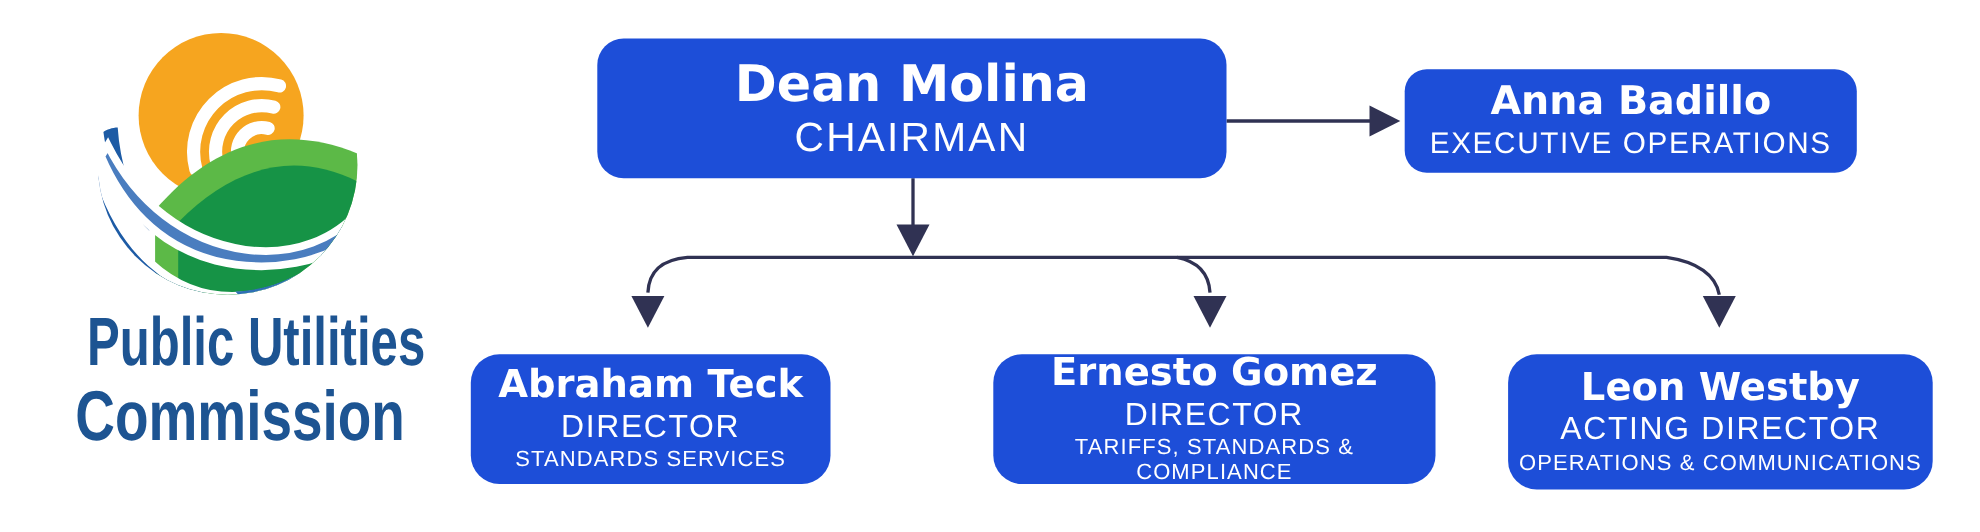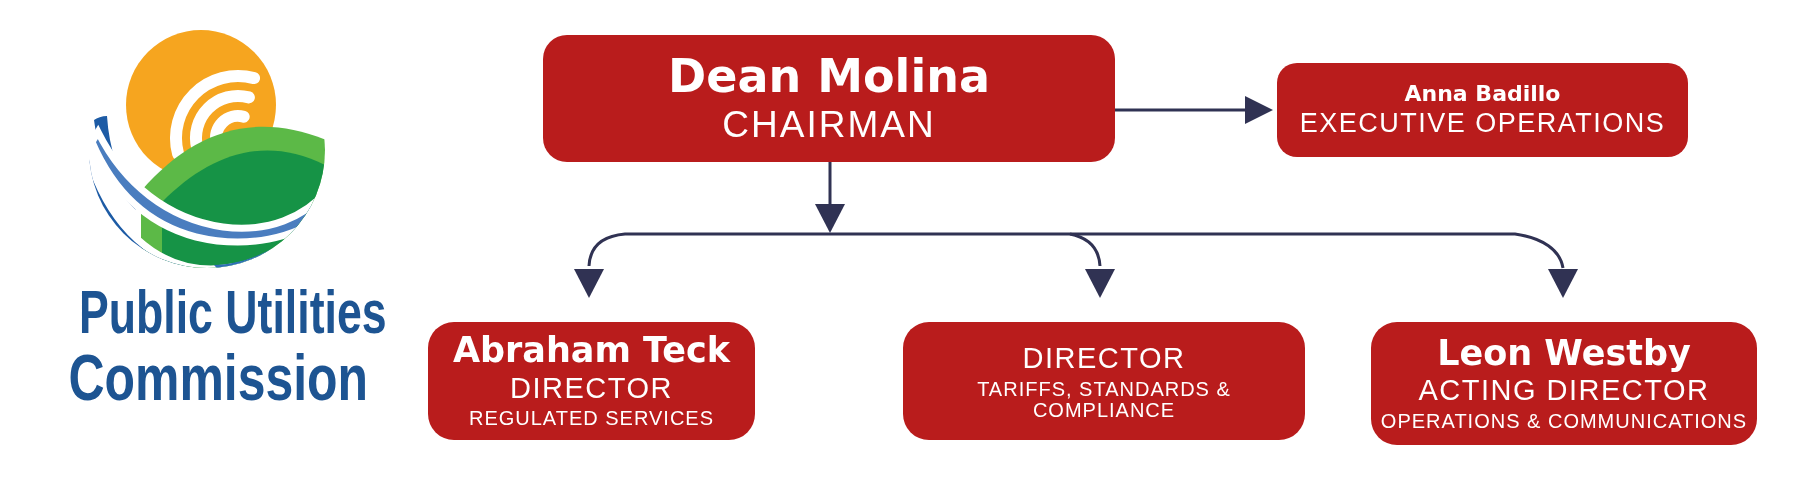--- a/index.html
+++ b/index.html
@@ -2,34 +2,34 @@
 <html><head>
 <meta charset="utf-8">
 <style>
   html,body{margin:0;padding:0;background:#ffffff;}
   #canvas{
     position:relative;width:1800px;height:484px;background:#ffffff;
     overflow:hidden;font-family:"Liberation Sans",sans-serif;
   }
   
   .node{
-    position:absolute;background:#b91c1c;color:#ffffff;border-radius:26px;
+    position:absolute;background:#1d4ed8;color:#ffffff;border-radius:26px;
     display:flex;flex-direction:column;align-items:center;justify-content:center;
     text-align:center;line-height:1.08;
   }
   .name{font-family:"DejaVu Sans","Liberation Sans",sans-serif;font-weight:700;}
   .role{font-family:"Liberation Sans",sans-serif;font-weight:400;letter-spacing:1.5px;}
   .dept{font-family:"Liberation Sans",sans-serif;font-weight:400;letter-spacing:1px;}
 
   #node-chairman{left:543px;top:35px;width:572px;height:127px;border-radius:24px;}
   #node-chairman .name{font-size:46px;}
   #node-chairman .role{font-size:37px;margin-top:4px;letter-spacing:2px;}
 
   #node-secretary{left:1277px;top:63px;width:411px;height:94px;border-radius:20px;}
-  #node-secretary .name{font-size:22px;}
+  #node-secretary .name{font-size:36px;}
   #node-secretary .role{font-size:27px;margin-top:3px;}
 
   .director{top:322px;height:118px;}
   .director .name{font-size:35px;}
   .director .role{font-size:29px;margin-top:3px;}
   .director .dept{font-size:20px;margin-top:4px;}
   #node-dir-0{left:428px;width:327px;}
   #node-dir-1{left:903px;width:402px;}
   #node-dir-2{left:1371px;top:322px;width:386px;height:123px;text-align:right;}
 
@@ -113,24 +113,25 @@
   </div>
 
   <div id="node-secretary" class="node">
     <div class="name">Anna Badillo</div>
     <div class="role">EXECUTIVE OPERATIONS</div>
   </div>
 
   <div id="node-dir-0" class="node director">
     <div class="name">Abraham Teck</div>
     <div class="role">DIRECTOR</div>
-    <div class="dept">REGULATED SERVICES</div>
+    <div class="dept">STANDARDS SERVICES</div>
   </div>
 
   <div id="node-dir-1" class="node director">
+    <div class="name">Ernesto Gomez</div>
     <div class="role">DIRECTOR</div>
     <div class="dept">TARIFFS, STANDARDS &amp; COMPLIANCE</div>
   </div>
 
   <div id="node-dir-2" class="node director">
     <div class="name">Leon Westby</div>
     <div class="role">ACTING DIRECTOR</div>
     <div class="dept">OPERATIONS &amp; COMMUNICATIONS</div>
   </div>
 

